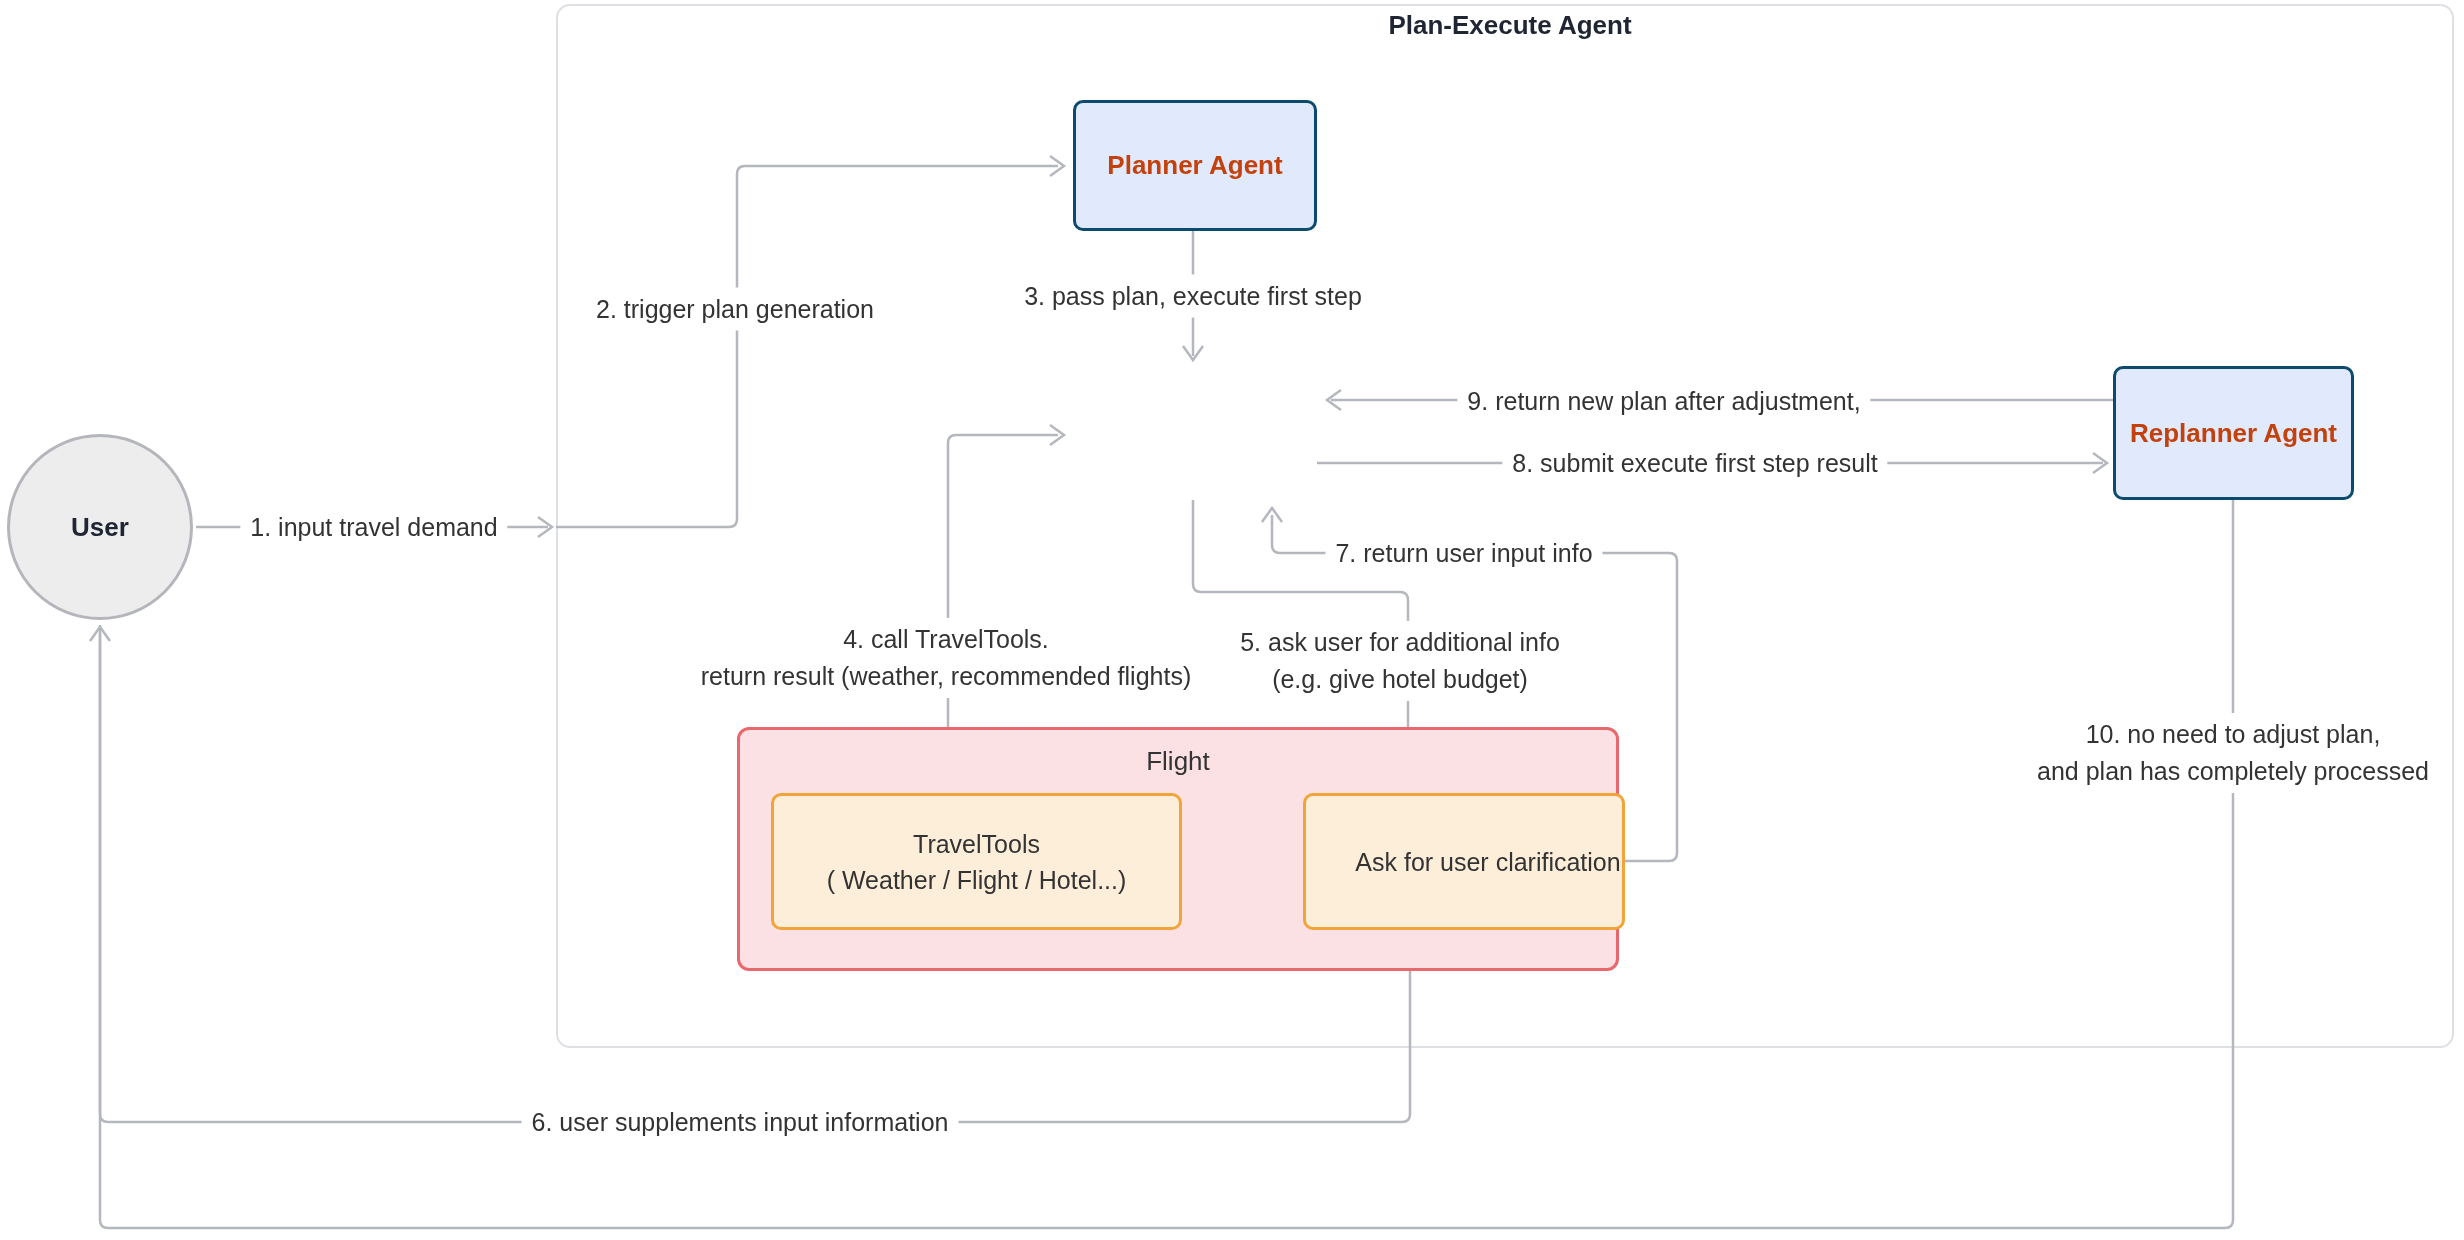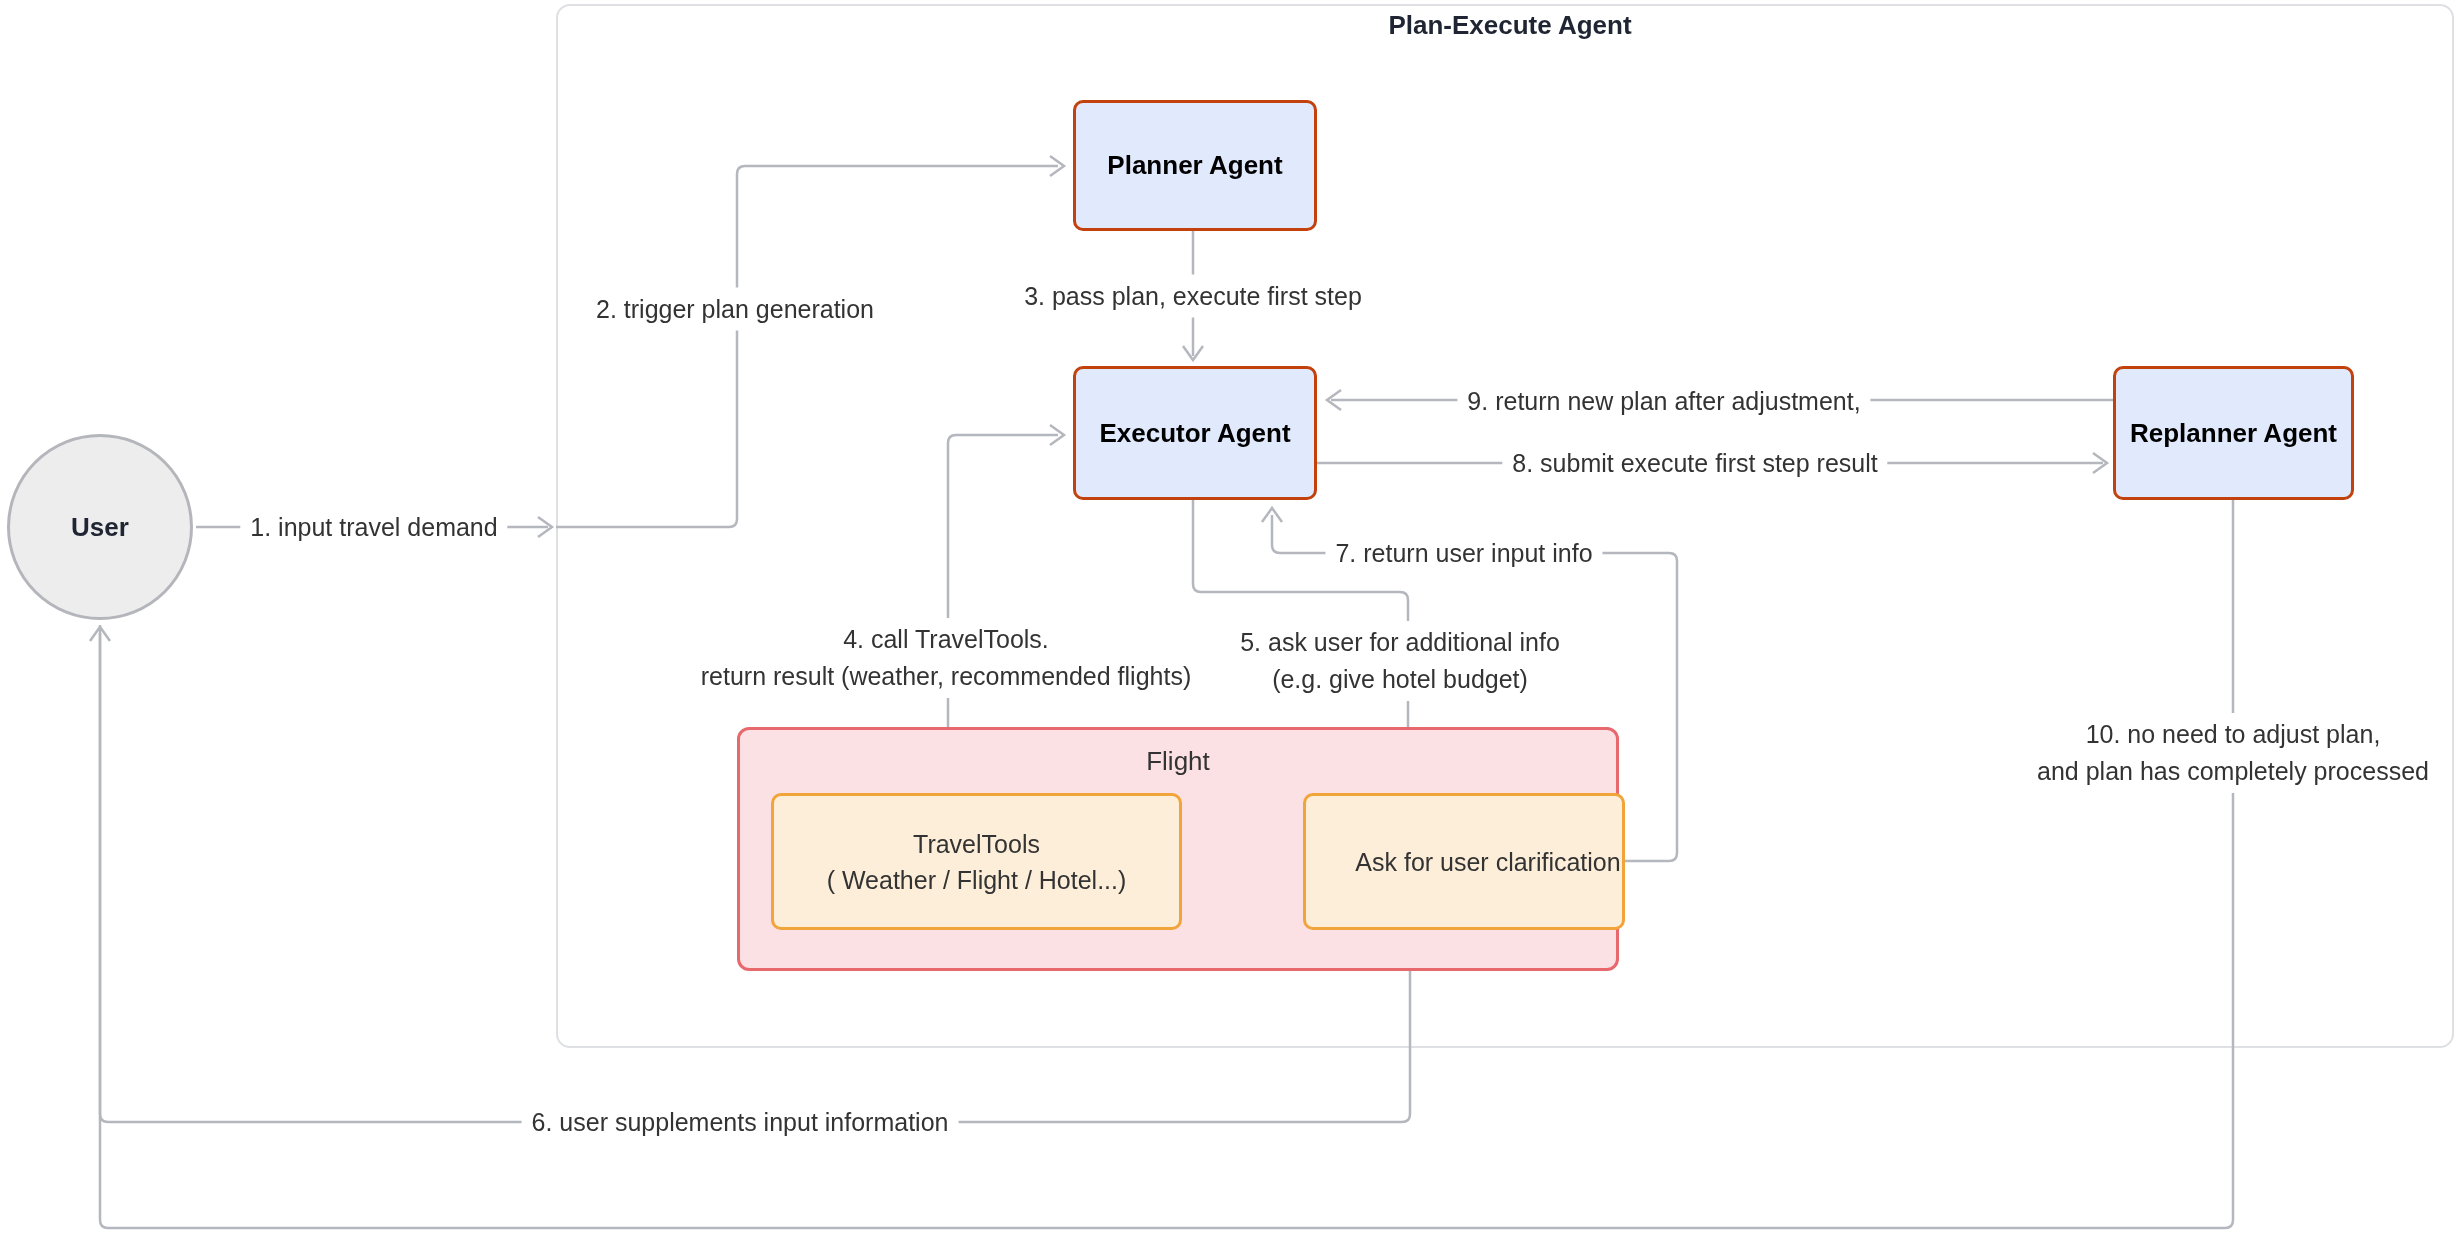--- a/index.html
+++ b/index.html
@@ -14,23 +14,23 @@
   }
   .subgraph-title{
     position:absolute;left:1210px;top:10px;width:600px;text-align:center;
     font-size:26px;font-weight:700;color:#1f2533;
   }
   
   svg.wires{position:absolute;left:0;top:0;width:2464px;height:1240px;}
   svg.wires path{stroke:#b4b7bd;stroke-width:2.5;fill:none;}
   
   .agent{
-    position:absolute;box-sizing:border-box;border:3px solid #c2410c;background:#e1e9fc;
+    position:absolute;box-sizing:border-box;border:3px solid #0c4a6e;background:#e1e9fc;
     border-radius:10px;display:flex;align-items:center;justify-content:center;
-    font-size:26px;font-weight:700;color:#000000;text-align:right;
+    font-size:26px;font-weight:700;color:#c2410c;text-align:right;
   }
   
   .user-node{
     position:absolute;left:7px;top:434px;width:186px;height:186px;box-sizing:border-box;
     border:3px solid #b4b6bb;background:#ededee;border-radius:50%;
     display:flex;align-items:center;justify-content:center;
     font-size:26px;font-weight:700;color:#1f2533;
   }
   
   .tools-group{
@@ -98,23 +98,20 @@
   </svg>
 
   <div class="user-node">
     <span>User</span>
   </div>
 
   <div class="agent" style="left:1073px;top:100px;width:244px;height:131px;">
     <span>Planner Agent</span>
   </div>
 
-  <div class="agent" style="left:1073px;top:366px;width:244px;height:134px;">
-    <span>Executor Agent</span>
-  </div>
 
   <div class="agent" style="left:2113px;top:366px;width:241px;height:134px;">
     <span>Replanner Agent</span>
   </div>
 
   <div class="tools-group">
     <div class="tools-title">Flight</div>
   </div>
 
   <div class="tool" style="left:771px;top:793px;width:411px;height:137px;">

